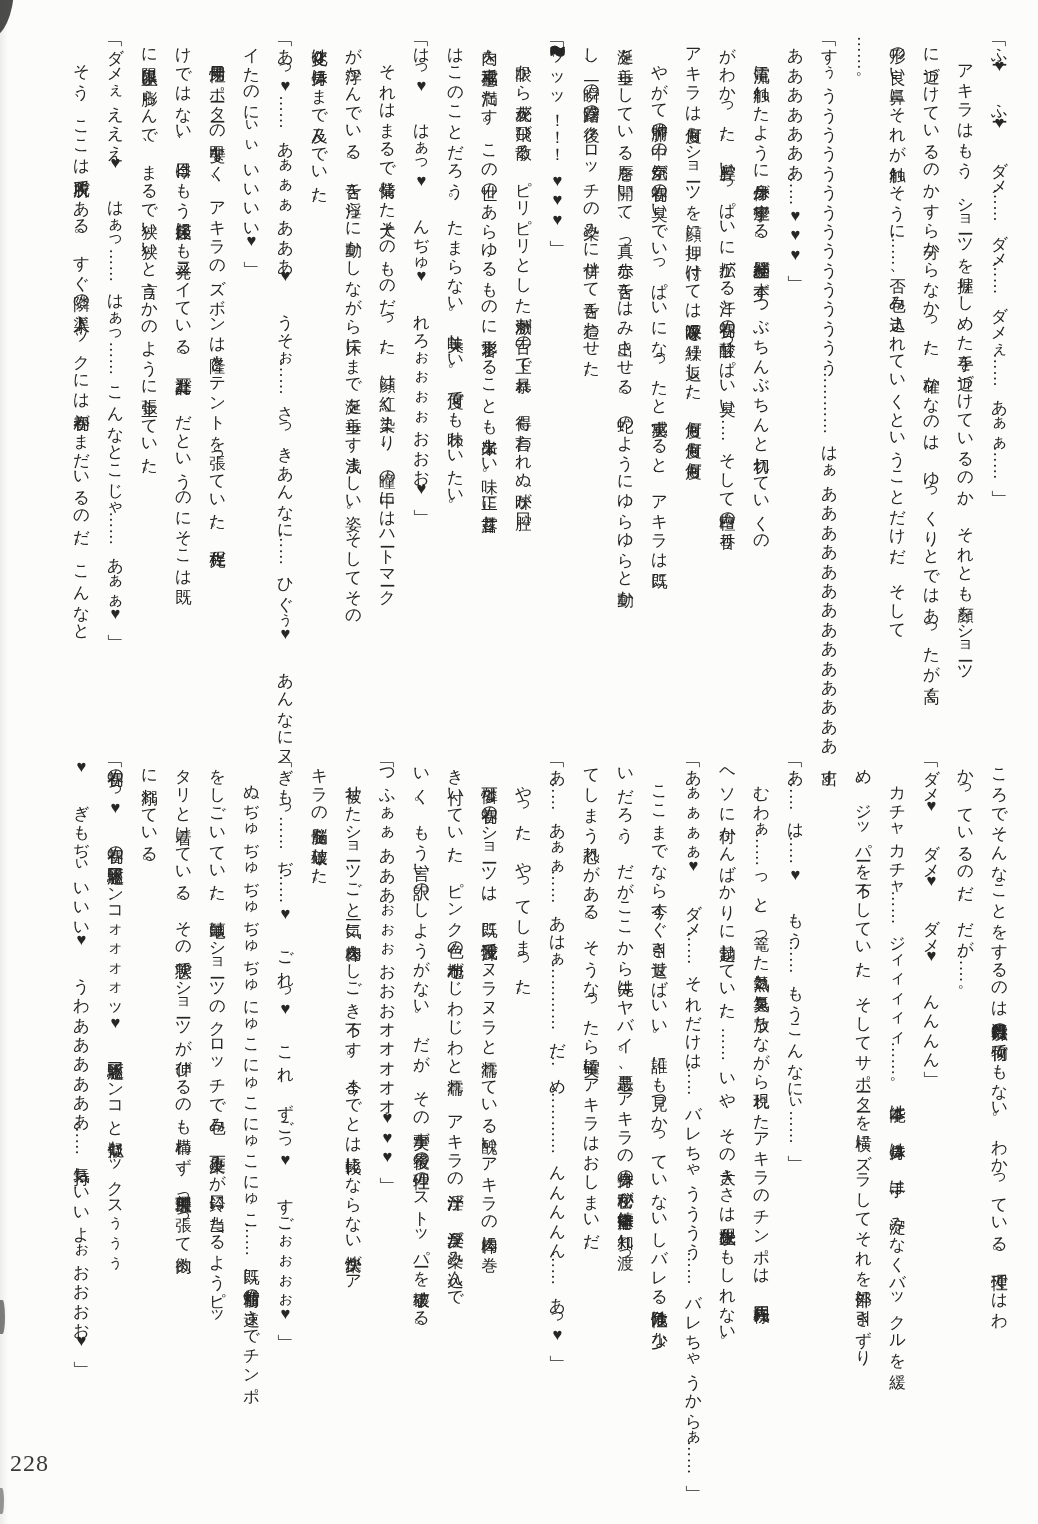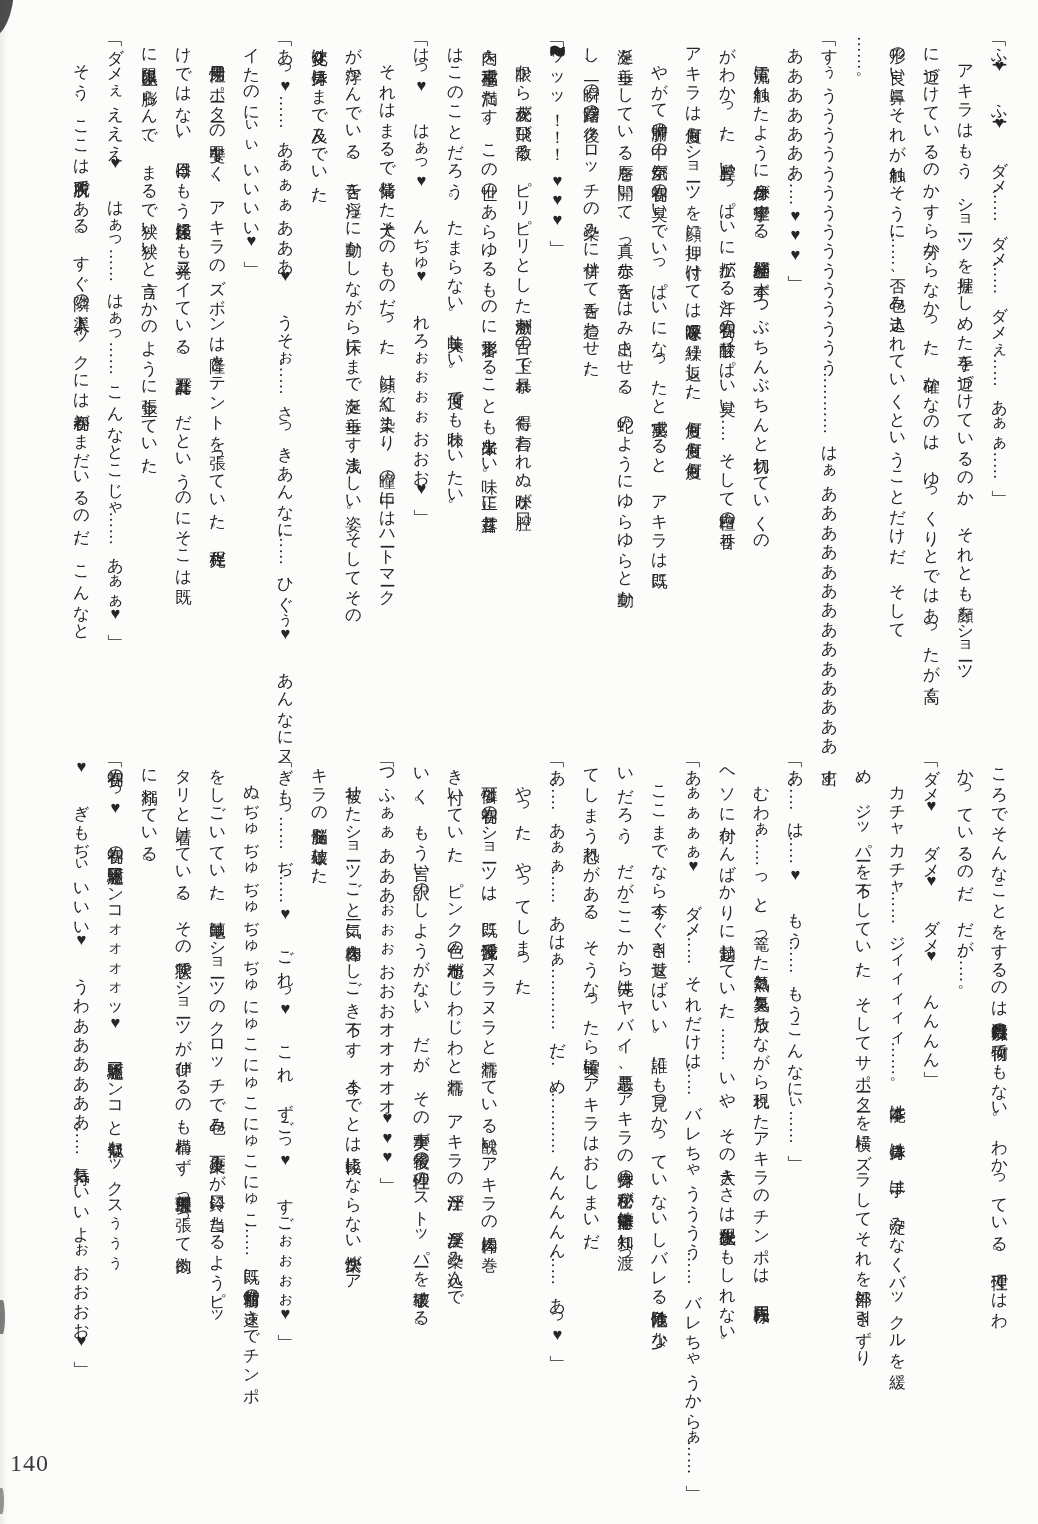--- a/index.html
+++ b/index.html
@@ -185,15 +185,15 @@
 
       <div class="line">タリと着けている。その状態でショーツが伸びるのも構わず、無理矢理引っ張って肉欲</div>
 
       <div class="line">に溺れている。</div>
 
       <div class="line">「初春のっ♥　初春の駆逐艦マンコォォォォッ♥　駆逐艦マンコと疑似セックスぅぅぅ</div>
 
       <div class="line">♥　ぎもぢぃいいい♥　うわああああああ……気持ちいいよぉおおおお♥」</div>
     </div>
 
-  <div class="page-number">140</div>
+  <div class="page-number">228</div>
 
 </div>
 
 </body></html>

